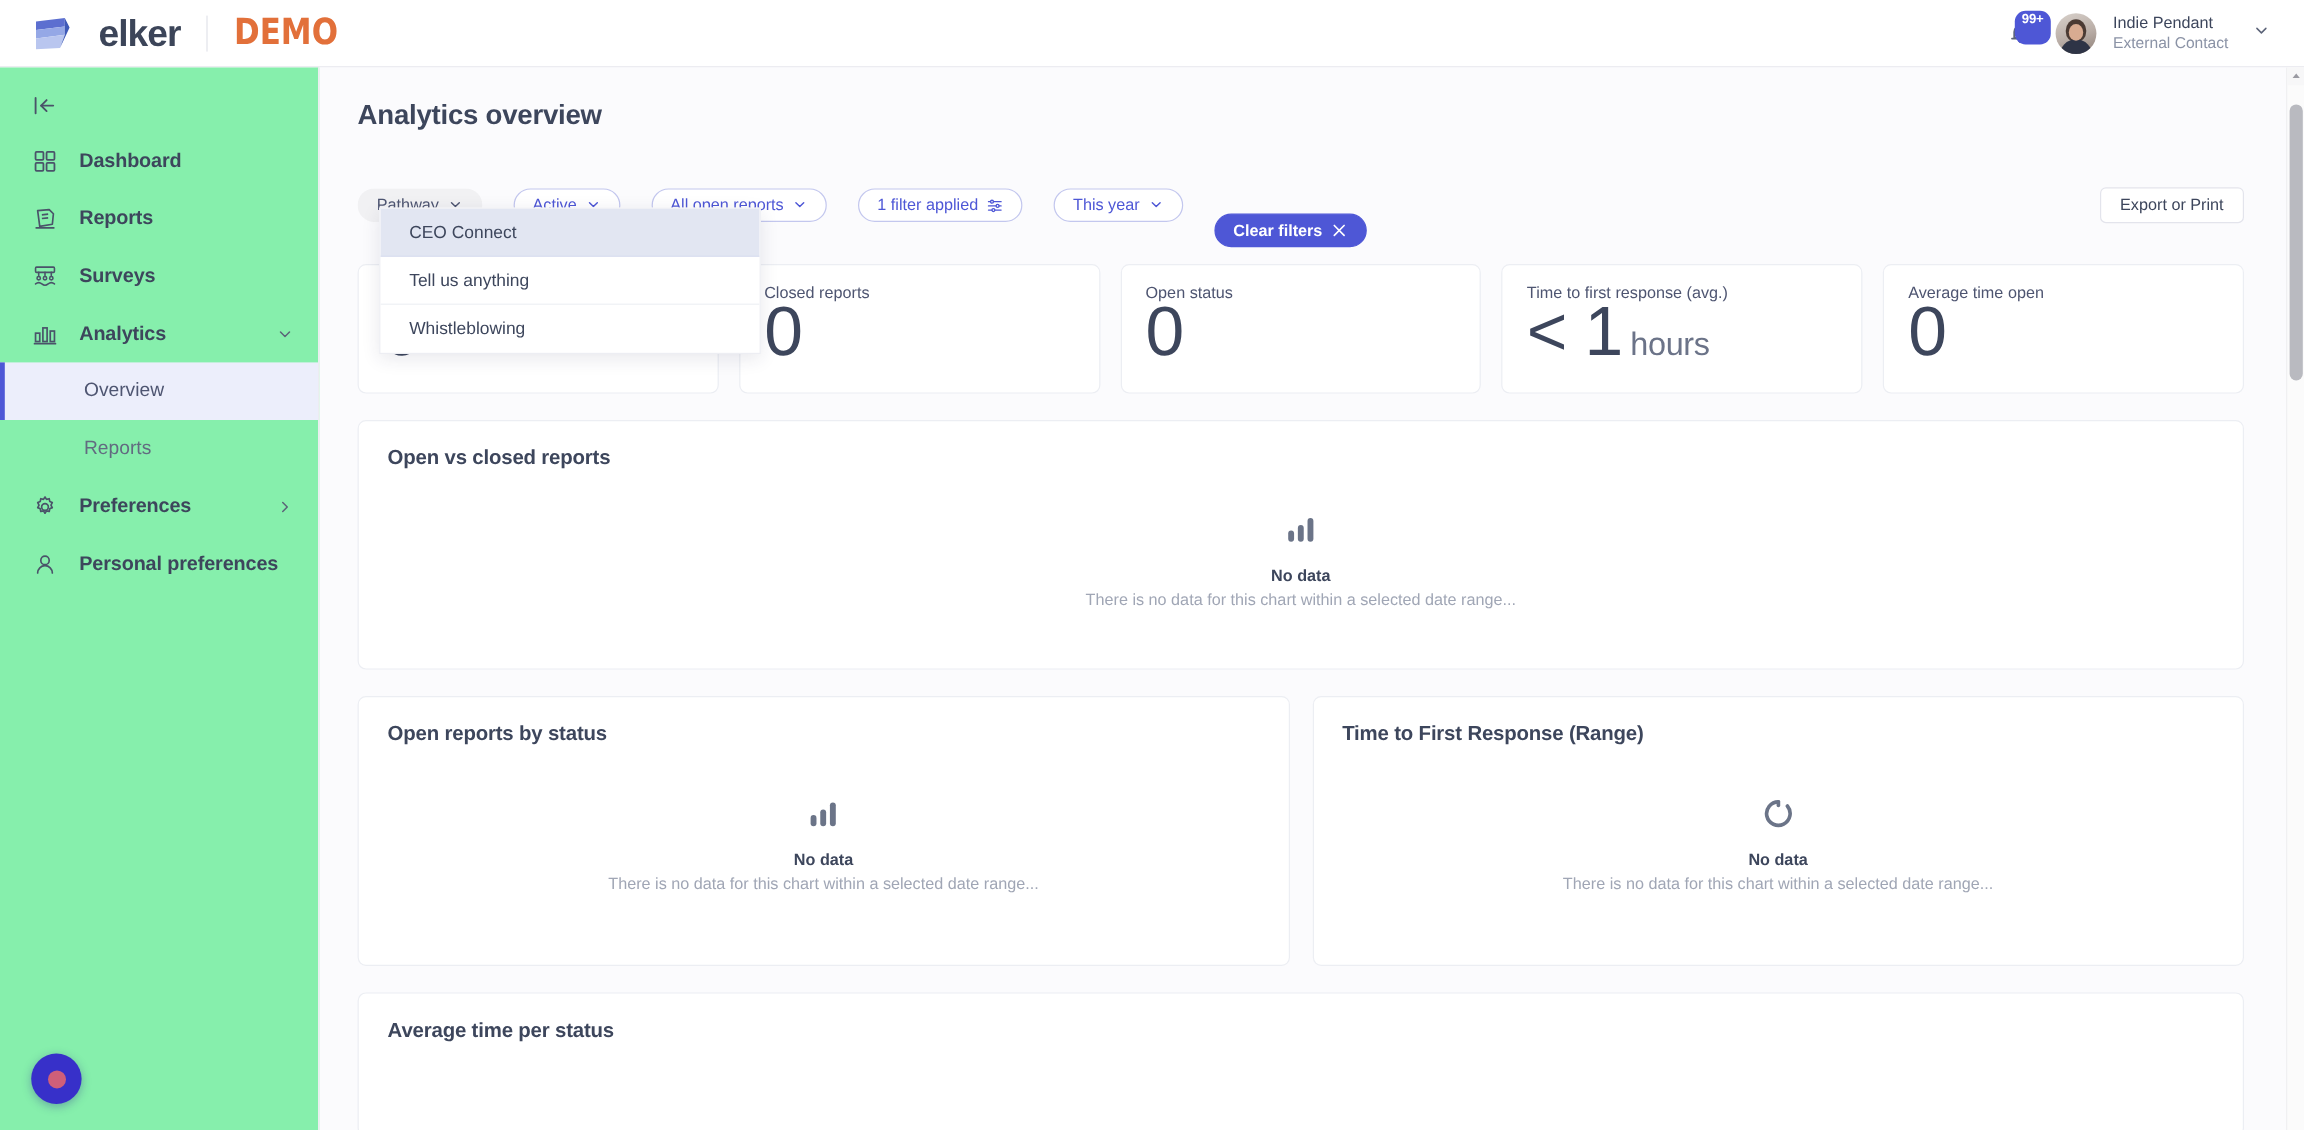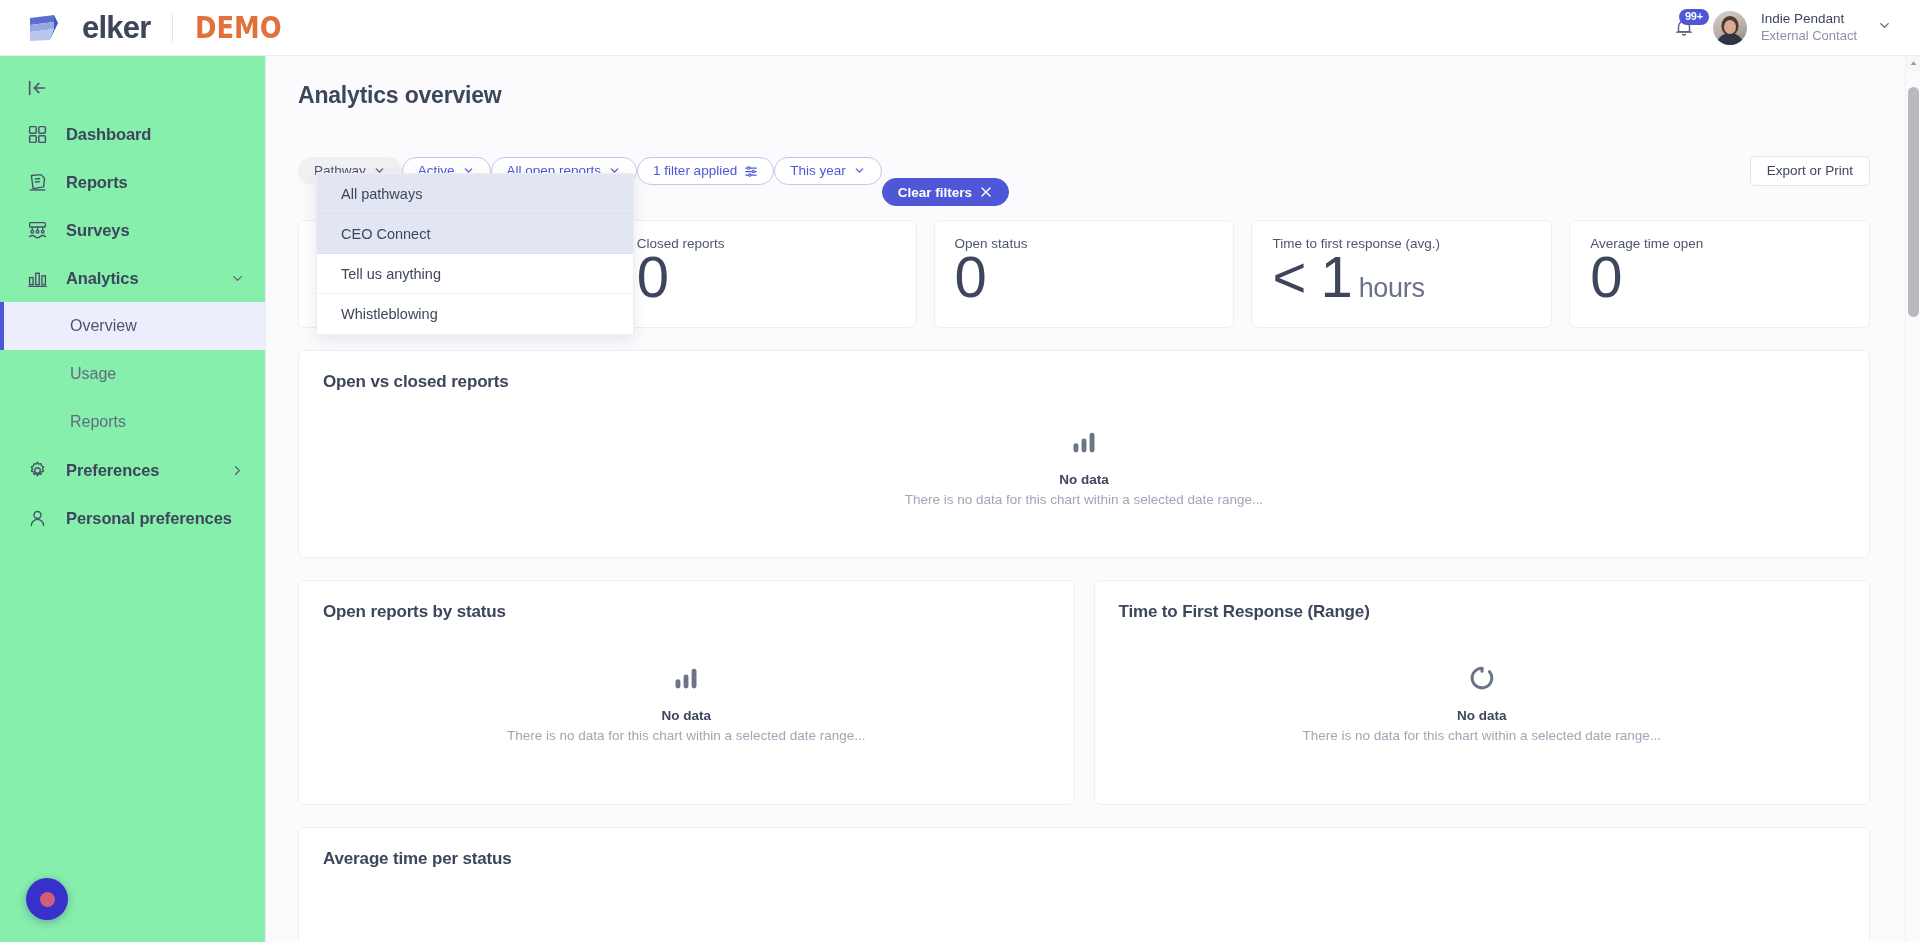--- a/index.html
+++ b/index.html
@@ -36,21 +36,21 @@
     transform: scaleX(0.86); transform-origin: left center;
   }
   .topbar-right {
     margin-left: auto; display: flex; align-items: center; gap: 14px;
   }
   .bell-wrap { position: relative; width: 30px; height: 34px; display:flex; align-items:center; justify-content:center; }
   .badge {
     position: absolute; top: -2px; left: 10px;
     background: #4e57d6; color: #fff;
     font-size: 11px; font-weight: bold;
-    border-radius: 9px; padding: 1px 6px 2px;
+    border-radius: 9px; padding: 1px 6px 14px;
     line-height: 1.2; letter-spacing: -0.2px;
   }
   .avatar {
     width: 34px; height: 34px; border-radius: 50%;
     overflow: hidden; flex: none;
     background: linear-gradient(160deg,#d9d2cc 0%,#b9ada6 55%,#8e8078 100%);
     position: relative;
   }
   .avatar::before { 
     content:""; position:absolute; left:50%; top:5px; transform:translateX(-50%);
@@ -116,21 +116,21 @@
   .main {
     flex: 1; min-width: 0; background: #fbfbfd;
     overflow: hidden; position: relative;
     padding: 0 0 0 0;
   }
   .main-inner { padding: 26px 50px 0 32px; }
   .page-title { font-size: 23px; font-weight: bold; color: #3d465c; letter-spacing: -0.2px; }
 
   
   .filterbar {
-    display: flex; align-items: center; gap: 0;
+    display: flex; align-items: center; gap: 26px;
     margin-top: 26px; position: relative;
   }
   .pill {
     display: inline-flex; align-items: center; gap: 7px;
     height: 28px; padding: 0 15px; border-radius: 16px;
     font-size: 13.5px; color: #4e57d6; background: #fff;
     border: 1px solid #c3c7ee; cursor: pointer; white-space: nowrap;
     font-weight: normal;
   }
   .pill.plain {
@@ -326,23 +326,20 @@
           <svg width="15" height="15" viewBox="0 0 24 24" fill="none" stroke="#5b6378" stroke-width="2" stroke-linecap="round" stroke-linejoin="round">
             <polyline points="6 9 12 15 18 9"></polyline>
           </svg>
         </span>
       </div>
 
       <div class="sub-item active">
         <span class="sub-label">Overview</span>
       </div>
       <div class="sub-item">
-        <span class="sub-label">Usage</span>
-      </div>
-      <div class="sub-item">
         <span class="sub-label">Reports</span>
       </div>
 
       <div class="nav-item">
         <span class="ico">
           <svg width="21" height="21" viewBox="0 0 24 24" fill="none" stroke="#4a5369" stroke-width="1.6" stroke-linecap="round" stroke-linejoin="round">
             <circle cx="12" cy="12" r="3.2"></circle>
             <path d="M12 2.5 l1.4 2.2 2.6 -.6 .5 2.6 2.4 1.1 -1.2 2.4 1.2 2.4 -2.4 1.1 -.5 2.6 -2.6 -.6 -1.4 2.2 -1.4 -2.2 -2.6 .6 -.5 -2.6 -2.4 -1.1 1.2 -2.4 -1.2 -2.4 2.4 -1.1 .5 -2.6 2.6 .6z"></path>
           </svg>
         </span>
@@ -422,23 +419,20 @@
                 <line x1="5" y1="5" x2="19" y2="19"></line>
                 <line x1="19" y1="5" x2="5" y2="19"></line>
               </svg>
           </div>
 
           <div class="export-btn">
             <span>Export or Print</span>
           </div>
 
           <div class="dropdown">
-            <div class="dd-item hl">
-              <span>All pathways</span>
-            </div>
             <div class="dd-item hl">
               <span>CEO Connect</span>
             </div>
             <div class="dd-item">
               <span>Tell us anything</span>
             </div>
             <div class="dd-item">
               <span>Whistleblowing</span>
             </div>
           </div>

